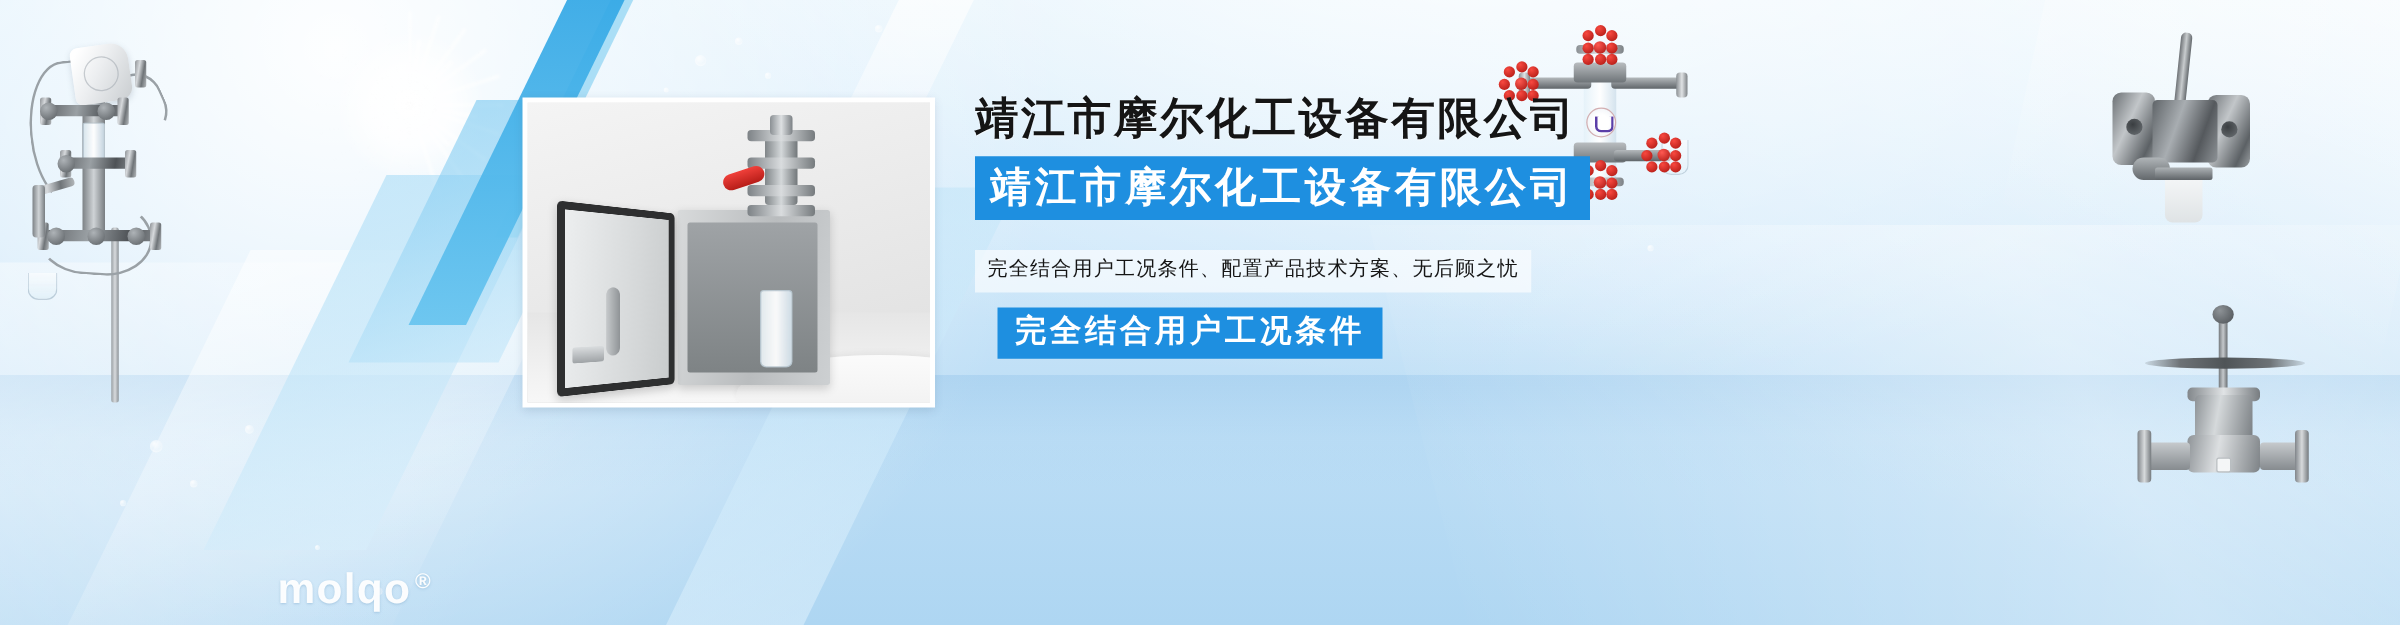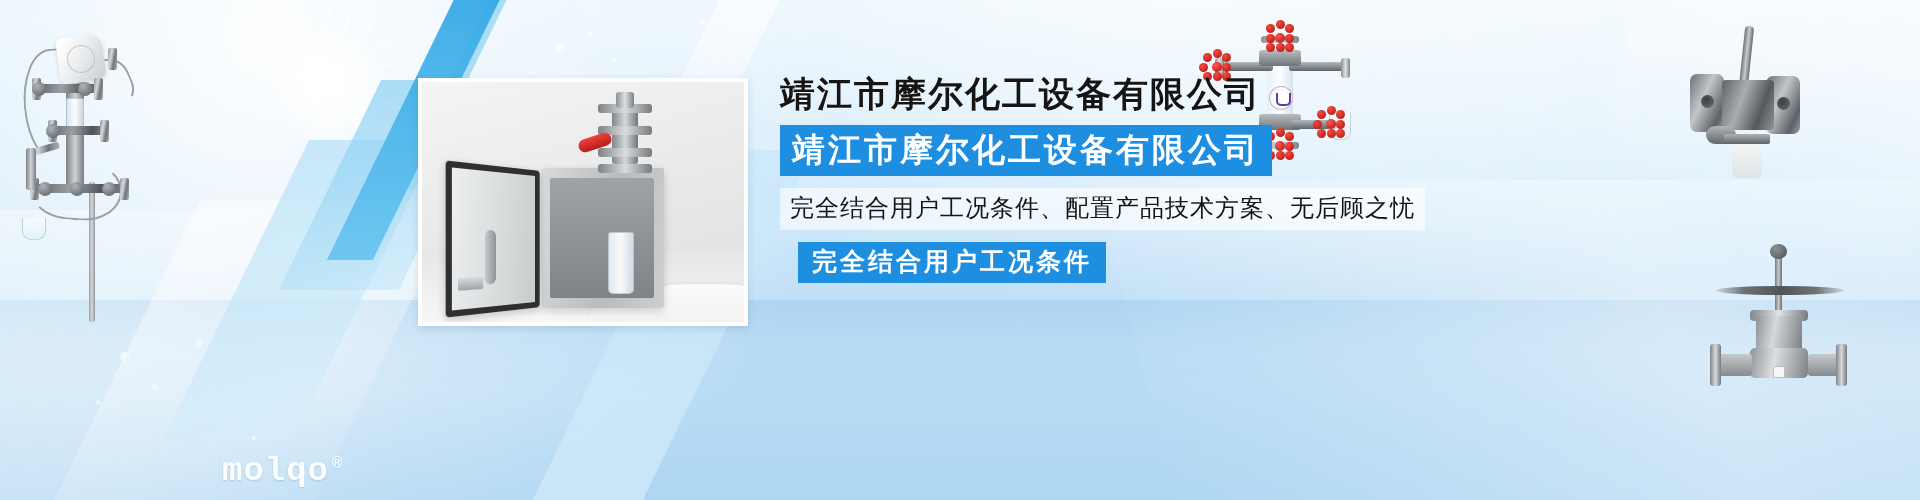--- a/index.html
+++ b/index.html
@@ -246,25 +246,25 @@
     line-height:1;
     white-space:nowrap;
   }
   .headline{
     margin-top:10px;
     font-size:33px;
     letter-spacing:3px;
     padding:8px 12px 10px 12px;
   }
   .tagline{
-    margin-top:12px;
+    margin-top:24px;
     display:inline-block;
     background:rgba(255,255,255,.62);
     color:#151515;
-    font-size:24px;
+    font-size:16px;
     letter-spacing:1px;
     line-height:1;
     padding:8px 10px 10px 10px;
     white-space:nowrap;
   }
   .custom{
     margin-top:12px;
     margin-left:18px;
     font-size:25px;
     letter-spacing:3px;
@@ -278,21 +278,21 @@
     font-size:8px;
     line-height:1.72;
     letter-spacing:.35px;
     color:#5e6d7d;
     text-transform:uppercase;
   }
 
   
   .logo{
     position:absolute; left:222px; top:452px;
-    font-family:Liberation Mono, monospace;
+    font-family:Liberation Sans, sans-serif;
     font-weight:700;
     font-size:34px;
     letter-spacing:1px;
     color:rgba(255,255,255,.95);
     text-shadow:0 1px 2px rgba(120,165,200,.45);
   }
   .logo .reg{ font-size:17px; vertical-align:super; margin-left:3px; }
 </style>
 </head>
 <body>

